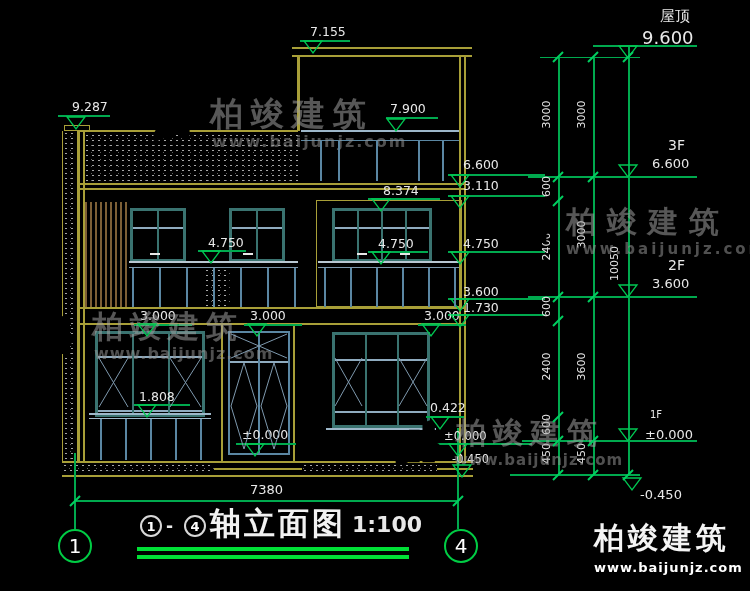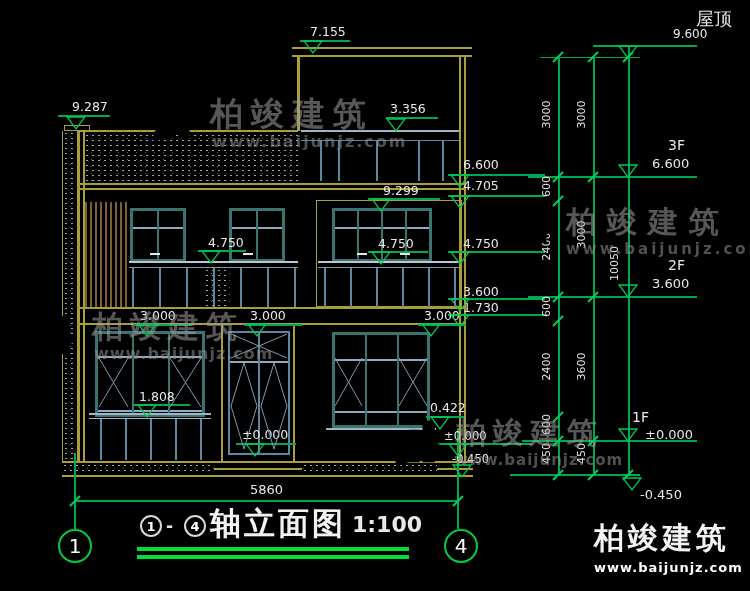--- a/index.html
+++ b/index.html
@@ -144,62 +144,62 @@
 <div class="gl" style="left:510px;top:474px;width:130px;height:2px"></div>
 <div class="gl" style="left:558px;top:57px;width:2px;height:418px"></div>
 <div class="gl" style="left:593px;top:57px;width:2px;height:418px"></div>
 <div class="gl" style="left:628px;top:46px;width:2px;height:429px"></div>
 <div class="gl" style="left:74px;top:453px;width:2px;height:76px"></div>
 <div class="gl" style="left:457px;top:428px;width:2px;height:101px"></div>
 <div class="gl" style="left:75px;top:500px;width:383px;height:2px"></div>
 
 <div class="t" style="left:72px;top:99px">9.287</div>
 <div class="t" style="left:310px;top:24px">7.155</div>
-<div class="t" style="left:390px;top:101px">3.356</div>
+<div class="t" style="left:390px;top:101px">7.900</div>
 <div class="t" style="left:463px;top:157px">6.600</div>
-<div class="t" style="left:463px;top:178px">4.705</div>
-<div class="t" style="left:383px;top:183px">9.299</div>
+<div class="t" style="left:463px;top:178px">3.110</div>
+<div class="t" style="left:383px;top:183px">8.374</div>
 <div class="t" style="left:208px;top:235px">4.750</div>
 <div class="t" style="left:378px;top:236px">4.750</div>
 <div class="t" style="left:463px;top:236px">4.750</div>
 <div class="t" style="left:463px;top:284px">3.600</div>
 <div class="t" style="left:463px;top:300px">1.730</div>
 <div class="t" style="left:140px;top:308px">3.000</div>
 <div class="t" style="left:250px;top:308px">3.000</div>
 <div class="t" style="left:424px;top:308px">3.000</div>
 <div class="t" style="left:139px;top:389px">1.808</div>
 <div class="t" style="left:430px;top:400px">0.422</div>
 <div class="t" style="left:242px;top:427px">±0.000</div>
 <div class="t tsm" style="left:444px;top:429px">±0.000</div>
 <div class="t tsm" style="left:452px;top:452px">-0.450</div>
 
-<div class="t" style="left:696px;top:7px;font-size:18px">屋顶</div>
-<div class="t" style="left:673px;top:27px;font-size:12px">9.600</div>
+<div class="t" style="left:660px;top:7px;font-size:15px">屋顶</div>
+<div class="t" style="left:642px;top:27px;font-size:18px">9.600</div>
 <div class="t" style="left:668px;top:137px;font-size:14px">3F</div>
 <div class="t" style="left:652px;top:156px;font-size:13px">6.600</div>
 <div class="t" style="left:668px;top:257px;font-size:14px">2F</div>
 <div class="t" style="left:652px;top:276px;font-size:13px">3.600</div>
-<div class="t" style="left:632px;top:409px;font-size:14px">1F</div>
+<div class="t" style="left:650px;top:409px;font-size:10px">1F</div>
 <div class="t" style="left:645px;top:427px;font-size:13px">±0.000</div>
 <div class="t" style="left:640px;top:487px;font-size:13px">-0.450</div>
 
 <div class="vlab" style="left:496px;top:108px">3000</div>
 <div class="vlab" style="left:496px;top:180px">600</div>
 <div class="vlab" style="left:496px;top:240px">2400</div>
 <div class="vlab" style="left:496px;top:300px">600</div>
 <div class="vlab" style="left:496px;top:360px">2400</div>
 <div class="vlab" style="left:496px;top:418px">600</div>
 <div class="vlab" style="left:496px;top:447px">450</div>
 <div class="vlab" style="left:531px;top:108px">3000</div>
 <div class="vlab" style="left:531px;top:228px">3000</div>
 <div class="vlab" style="left:531px;top:360px">3600</div>
 <div class="vlab" style="left:531px;top:447px">450</div>
 <div class="vlab" style="left:564px;top:257px">10050</div>
 
-<div class="t" style="left:250px;top:482px;font-size:13px">5860</div>
+<div class="t" style="left:250px;top:482px;font-size:13px">7380</div>
 <div class="circ bub" style="left:58px;top:529px">1</div>
 <div class="circ bub" style="left:444px;top:529px">4</div>
 
 <div class="circ tcirc" style="left:140px;top:515px">1</div>
 <div class="t" style="left:166px;top:516px;font-size:17px;font-weight:bold">-</div>
 <div class="circ tcirc" style="left:184px;top:515px">4</div>
 <div class="t" style="left:210px;top:503px;font-size:31px;font-weight:bold;letter-spacing:3px;color:#f2f2f2">轴立面图</div>
 <div class="t" style="left:352px;top:512px;font-size:22px;font-weight:bold">1:100</div>
 <div class="a" style="left:137px;top:547px;width:272px;height:4px;background:#00e036"></div>
 <div class="a" style="left:137px;top:555px;width:272px;height:4px;background:#00e036"></div>

